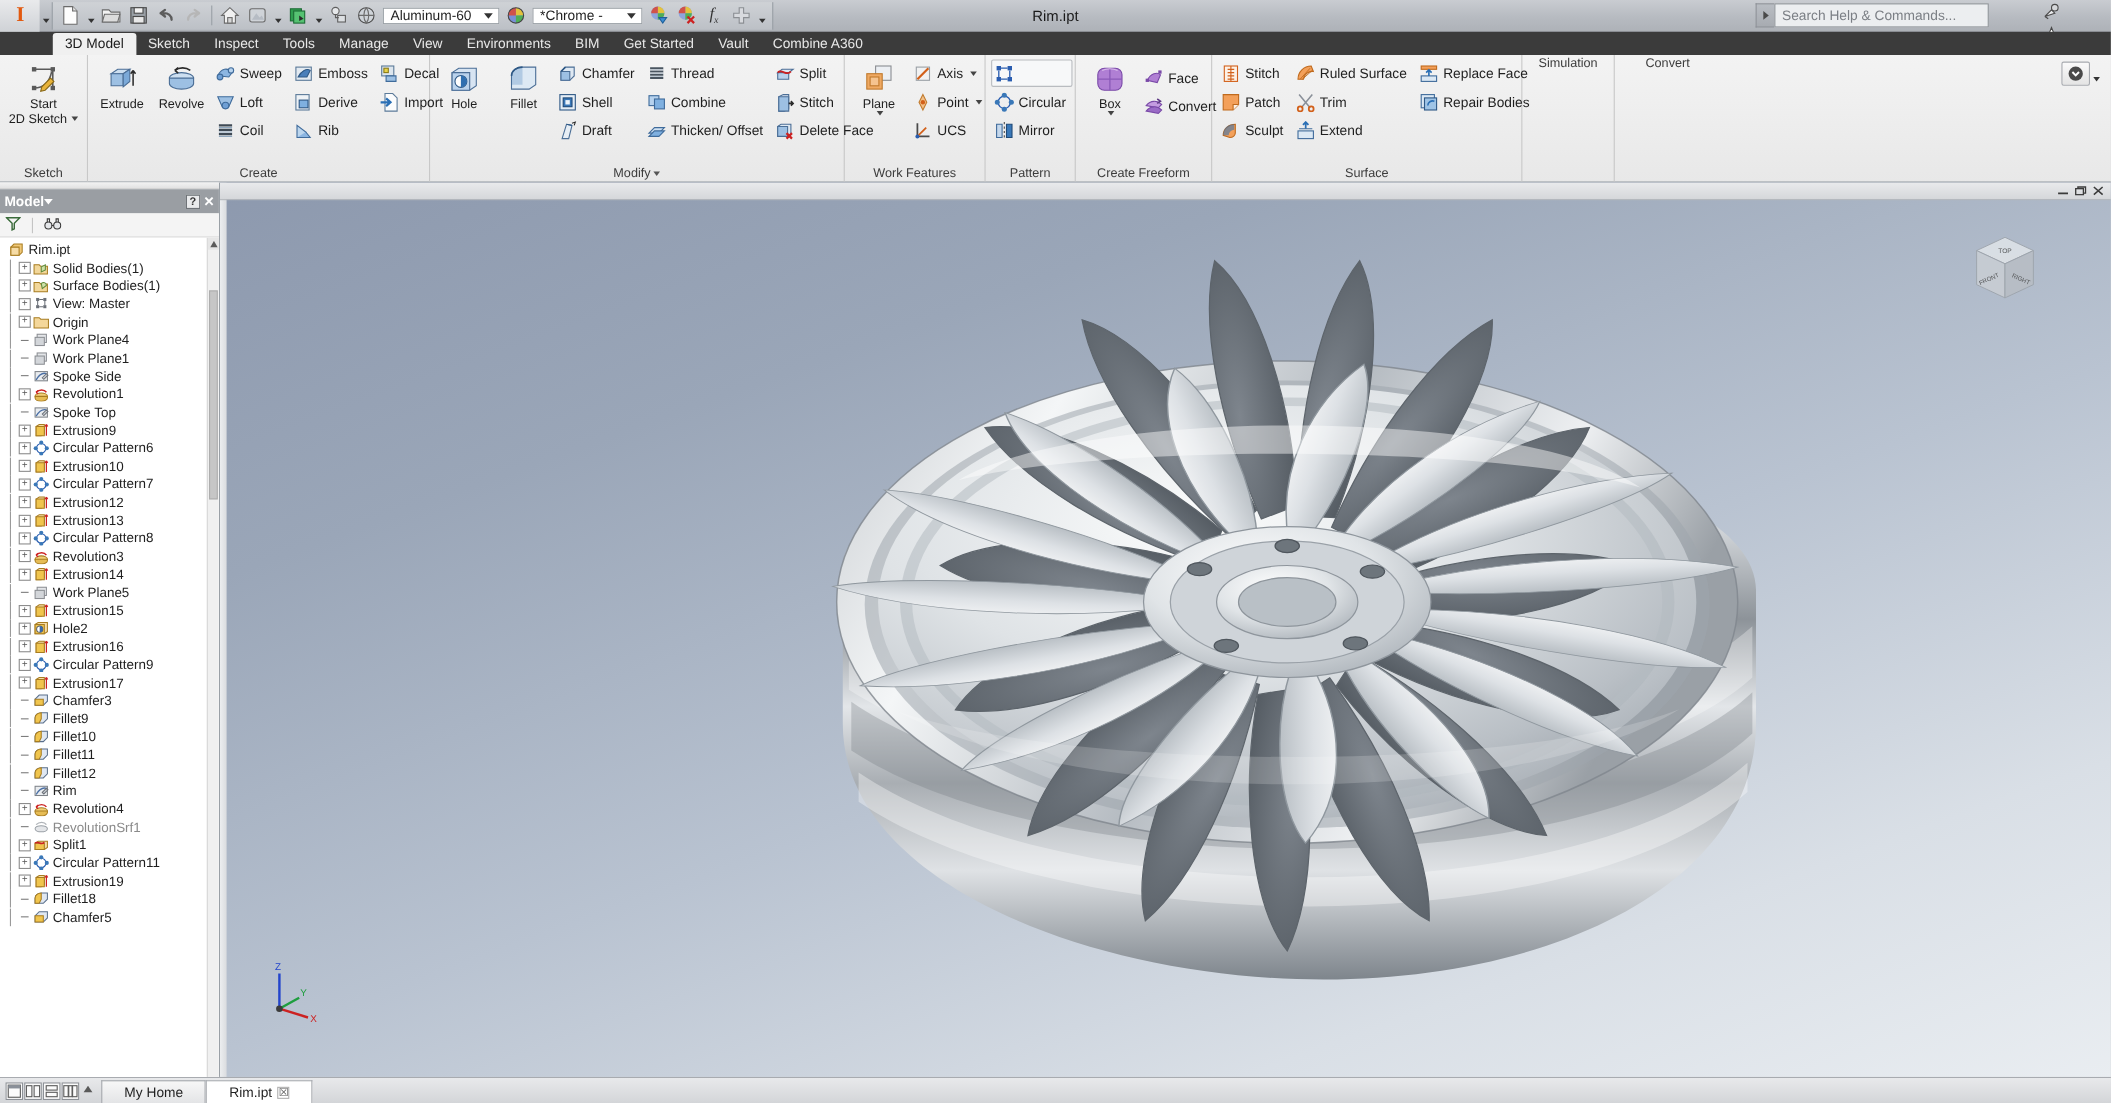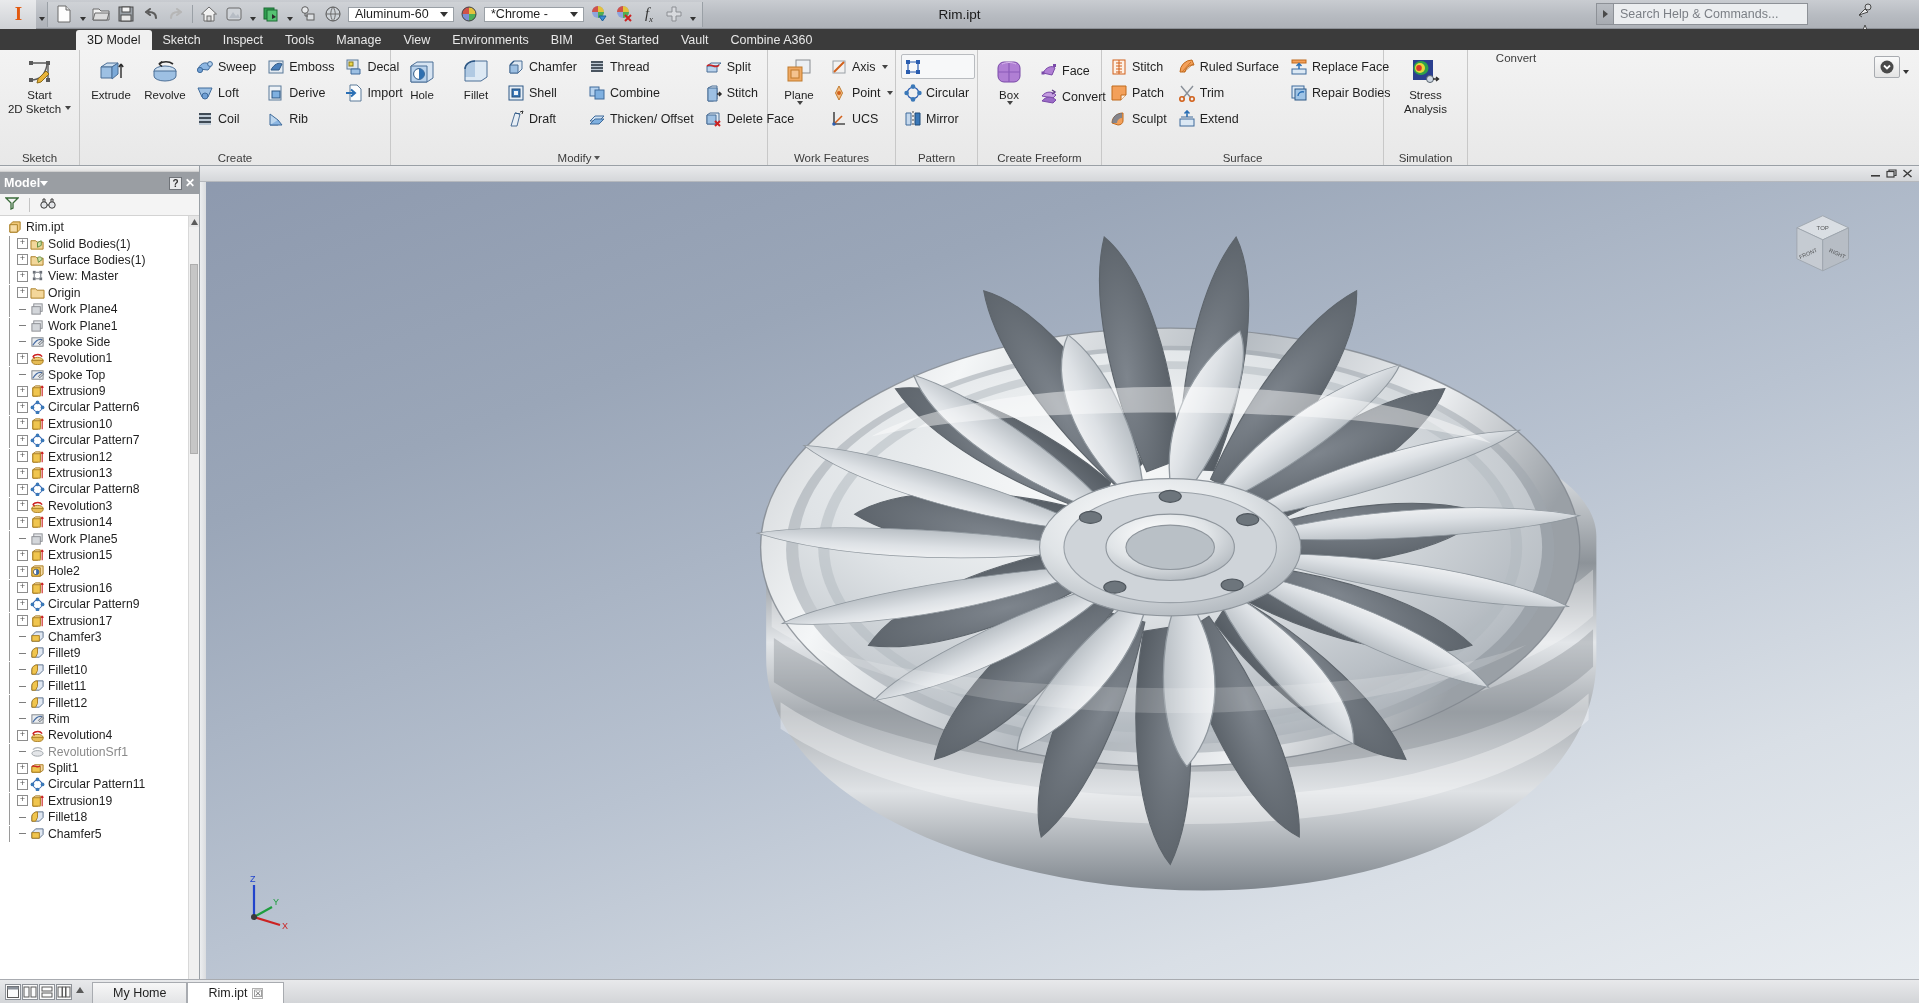--- a/index.html
+++ b/index.html
@@ -68,21 +68,21 @@
 
   
   .tabrow{
     height:21px; flex:0 0 21px; background:#3b3b3b; display:flex; align-items:flex-end;
     padding-left:48px; position:relative;
   }
   .tab{
     padding:1px 11px 2px 11px; color:#e8e8e8; font-size:12.5px; height:20px;
     display:flex;align-items:center; cursor:default; white-space:nowrap;
   }
-  .tab.active{ background:#f0f0f0; color:#1c1c1c; border-radius:3px 3px 0 0;margin-left:28px; }
+  .tab.active{ background:#f0f0f0; color:#1c1c1c; border-radius:3px 3px 0 0; }
   .tab-right-stub{ margin-left:auto; width:60px; height:20px;}
 
   
   .ribbon{
     flex:0 0 116px; height:116px; background:linear-gradient(#f3f3f3,#e8e8e8);
     border-bottom:1px solid #9aa0a6; display:flex; position:relative; overflow:hidden;
   }
   .panel{ display:flex; flex-direction:column; border-right:1px solid #c8c8c8; height:116px;}
   .panel-body{ flex:1; display:flex; align-items:flex-start; padding:4px 5px 0 5px; gap:2px;}
   .panel-title{
@@ -799,34 +799,20 @@
                 <path d="M8 12c0-3 3-5 6-4" fill="none" stroke="#2a6fb5" stroke-width="1.4"></path>
               </svg>
             <span class="lab">Repair Bodies</span>
           </div>
         </div>
       </div>
       <div class="panel-title">Surface</div>
     </div>
 
     <div class="panel" style="width:84px">
-      <div class="panel-body" style="justify-content:center">
-        <div class="bigbtn">
-          <svg class="ico24" viewBox="0 0 30 30">
-            <rect x="3" y="3" width="20" height="20" fill="#2a3f8f"></rect>
-            <ellipse cx="11" cy="11" rx="7.5" ry="7" fill="#2fa24a"></ellipse>
-            <ellipse cx="10" cy="11" rx="5" ry="5" fill="#e8d63a"></ellipse>
-            <ellipse cx="9" cy="11" rx="2.8" ry="3" fill="#d8392a"></ellipse>
-            <circle cx="20" cy="22" r="3.5" fill="#cfd8e2" stroke="#55606c"></circle>
-            <path d="M23 22h5M26 20l2.5 2-2.5 2" fill="none" stroke="#2b2b2b" stroke-width="1.4"></path>
-          </svg>
-          <span class="lab">Stress</span>
-          <span class="lab">Analysis</span>
-        </div>
-      </div>
       <div class="panel-title">Simulation</div>
     </div>
 
     <div class="panel" style="width:96px;border-right:none;">
       <div class="panel-title">Convert</div>
     </div>
 
     <div class="ribbon-right">
       <div class="round-btn">
         <svg width="16" height="16" viewBox="0 0 16 16">

